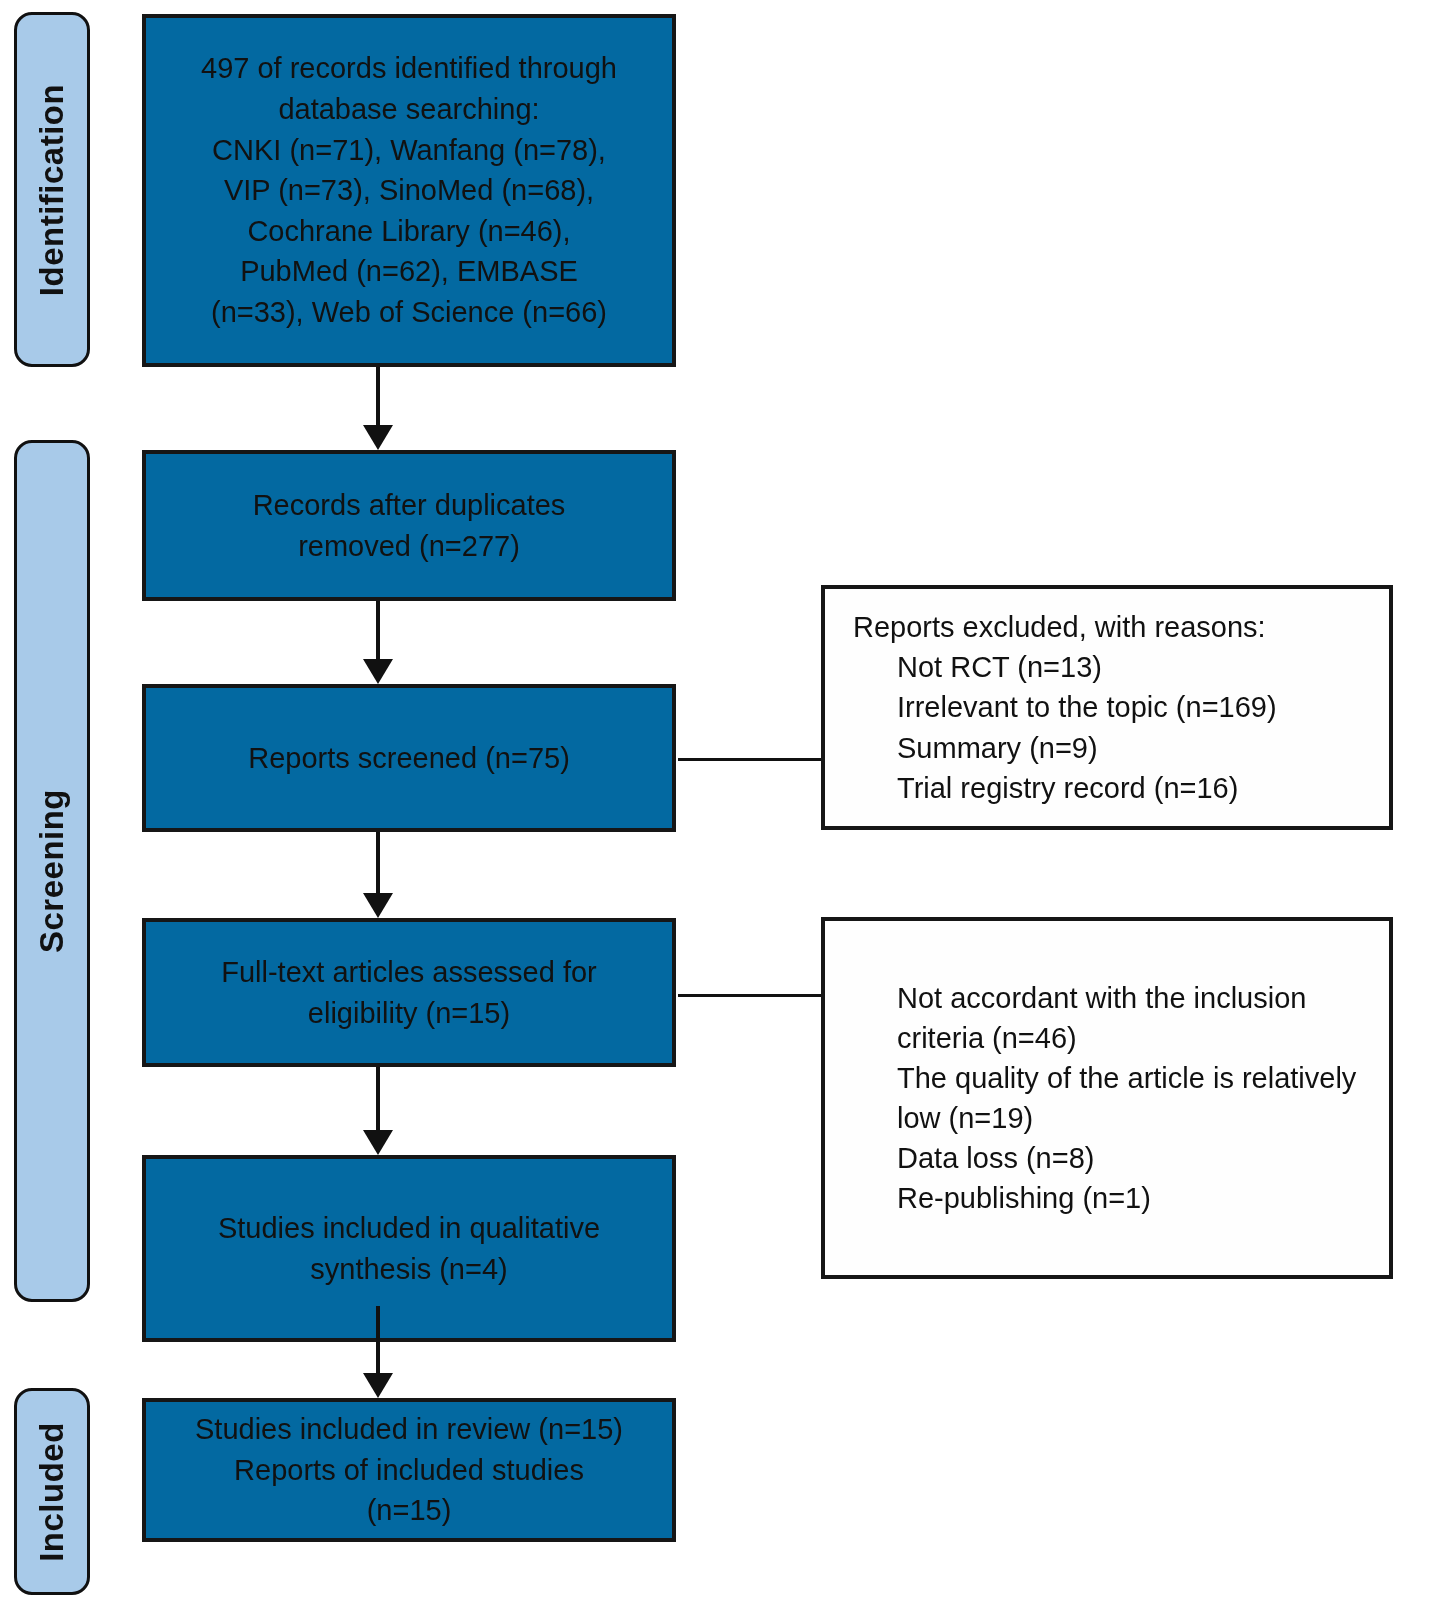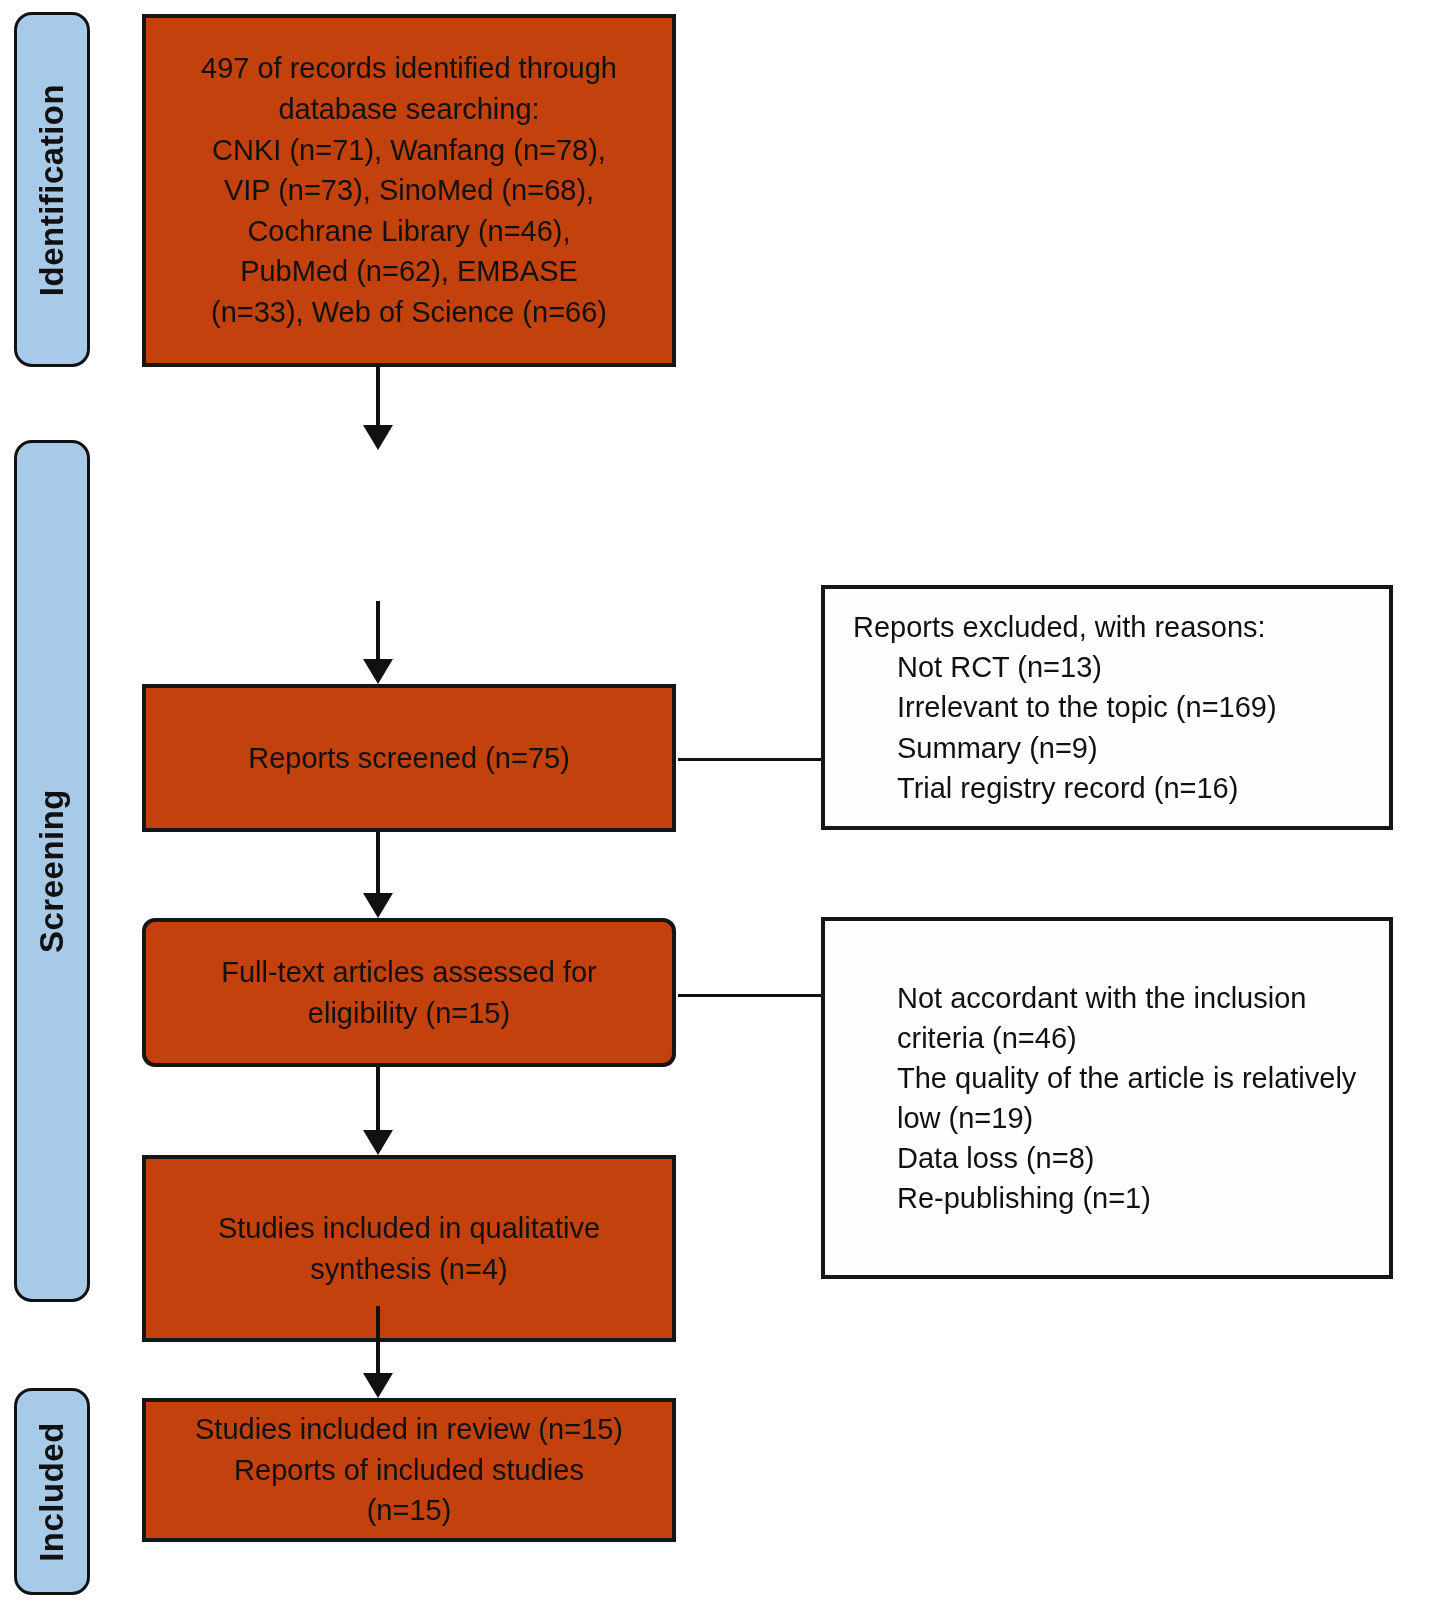--- a/index.html
+++ b/index.html
@@ -37,21 +37,21 @@
     font-size: 33px;
     letter-spacing: 0.5px;
     color: #111111;
   }
 
   
   .fbox {
     position: absolute;
     left: 142px;
     width: 534px;
-    background: #c2410c;
+    background: #0369a1;
     border: 4px solid #161616;
     box-sizing: border-box;
     display: flex;
     flex-direction: column;
     align-items: center;
     justify-content: center;
     text-align: center;
     font-size: 29px;
     line-height: 1.4;
   }
@@ -138,20 +138,24 @@
     <div>Cochrane Library (n=46),</div>
     <div>PubMed (n=62), EMBASE</div>
     <div>(n=33), Web of Science (n=66)</div>
   </div>
 
   <div class="varrow" style="left:363px; top:367px; height:83px;">
     <div class="shaft"></div>
     <div class="head"></div>
   </div>
 
+  <div class="fbox" style="top:450px; height:151px;">
+    <div>Records after duplicates</div>
+    <div>removed (n=277)</div>
+  </div>
 
   <div class="varrow" style="left:363px; top:601px; height:83px;">
     <div class="shaft"></div>
     <div class="head"></div>
   </div>
 
   <div class="fbox" style="top:684px; height:148px;">
     <div>Reports screened (n=75)</div>
   </div>
 
@@ -166,21 +170,21 @@
     <div class="reason">Irrelevant to the topic (n=169)</div>
     <div class="reason">Summary (n=9)</div>
     <div class="reason">Trial registry record (n=16)</div>
   </div>
 
   <div class="varrow" style="left:363px; top:832px; height:86px;">
     <div class="shaft"></div>
     <div class="head"></div>
   </div>
 
-  <div class="fbox" style="top:918px; height:149px;border-radius:13px;">
+  <div class="fbox" style="top:918px; height:149px;">
     <div>Full-text articles assessed for</div>
     <div>eligibility (n=15)</div>
   </div>
 
   <div class="harrow" style="left:678px; top:981px; width:171px;">
     <div class="shaft"></div>
     <div class="head"></div>
   </div>
 
   <div class="ebox" style="top:917px; height:362px;">

